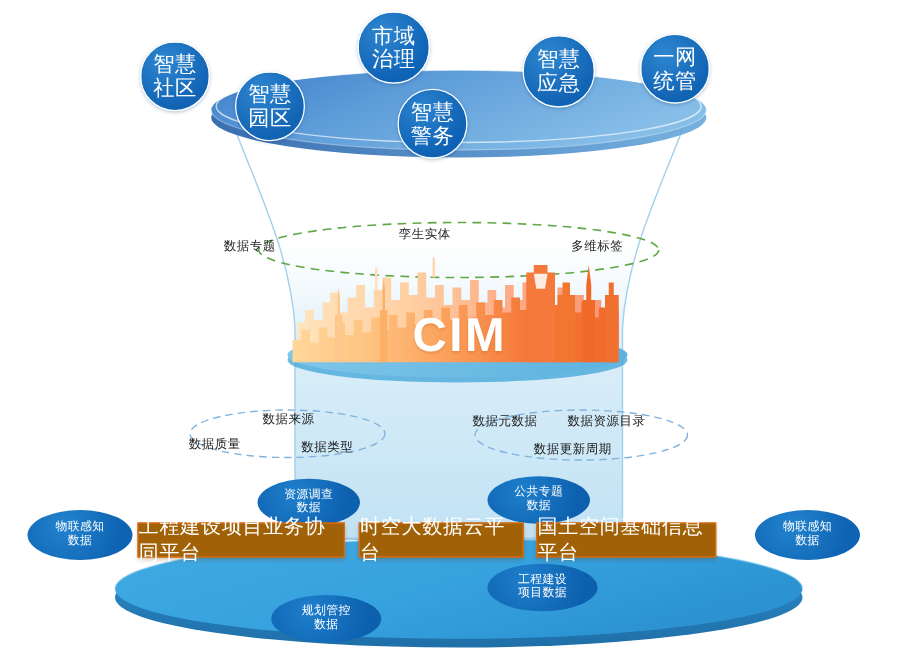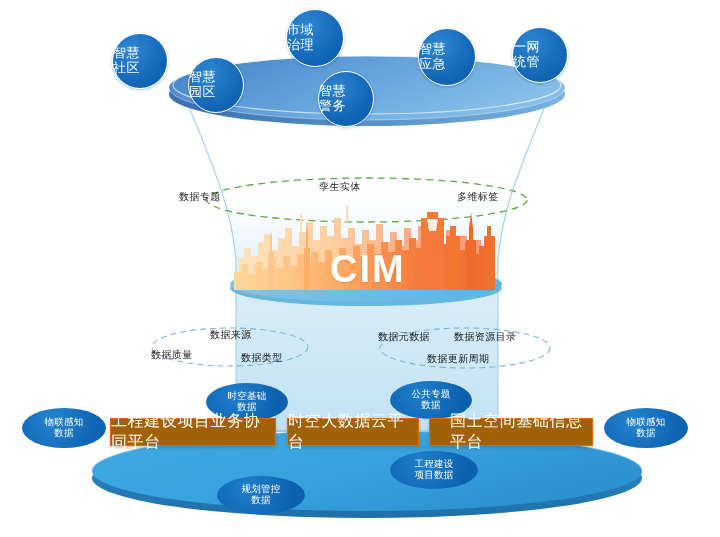--- a/index.html
+++ b/index.html
@@ -1,22 +1,22 @@
 <!DOCTYPE html>
 <html><head>
 <meta charset="utf-8">
 <style>
   html,body{margin:0;padding:0;background:#ffffff;}
   body{width:720px;height:537px;overflow:hidden;font-family:"Liberation Sans","DejaVu Sans",sans-serif;}
   #stage{position:relative;width:720px;height:537px;background:#fff;}
   #stage svg{position:absolute;left:0;top:0;}
 
   
-  .app-circle{position:absolute;border-radius:50%;display:flex;align-items:center;
-    text-align:center;color:#fff;line-height:1.12;font-size:13px;letter-spacing:.5px;
+  .app-circle{position:absolute;border-radius:50%;display:flex;align-items:center;justify-content:center;
+    text-align:center;color:#fff;line-height:1.12;font-size:17px;letter-spacing:.5px;
     box-shadow:0 1px 3px rgba(0,60,120,.30);border:1.5px solid #ffffff;}
   .app-circle span{display:block;}
 
   
   .pill{position:absolute;border-radius:50%;display:flex;align-items:center;justify-content:center;
     text-align:center;color:#fff;line-height:1.15;font-size:9.5px;letter-spacing:.3px;}
   .pill span{display:block;white-space:nowrap;}
 
   
   .bar{position:absolute;display:flex;align-items:center;justify-content:center;
@@ -234,21 +234,21 @@
 
   <div class="pill" style="left:604px;top:408px;width:84px;height:40px;background:radial-gradient(circle at 35% 30%,#2283CE,#0E63B2 75%);">
     <div>
       <span>物联感知</span>
       <span>数据</span>
     </div>
   </div>
 
   <div class="pill" style="left:206px;top:383px;width:82px;height:38px;background:radial-gradient(circle at 35% 30%,#1E7FCC,#0D60AE 75%);">
     <div>
-      <span>时空基础</span>
+      <span>资源调查</span>
       <span>数据</span>
     </div>
   </div>
 
   <div class="pill" style="left:390px;top:381px;width:82px;height:38px;background:radial-gradient(circle at 35% 30%,#1E7FCC,#0D60AE 75%);">
     <div>
       <span>公共专题</span>
       <span>数据</span>
     </div>
   </div>
@@ -264,15 +264,15 @@
     <div>
       <span>工程建设</span>
       <span>项目数据</span>
     </div>
   </div>
 
   <div class="bar" style="left:110px;top:418px;width:164px;height:26px;">工程建设项目业务协同平台</div>
 
   <div class="bar" style="left:287px;top:418px;width:130px;height:26px;">时空大数据云平台</div>
 
-  <div class="bar" style="left:429px;top:418px;width:142px;height:26px;padding-left:20px;">国土空间基础信息平台</div>
+  <div class="bar" style="left:429px;top:418px;width:142px;height:26px;">国土空间基础信息平台</div>
 
 </div>
 
 </body></html>

